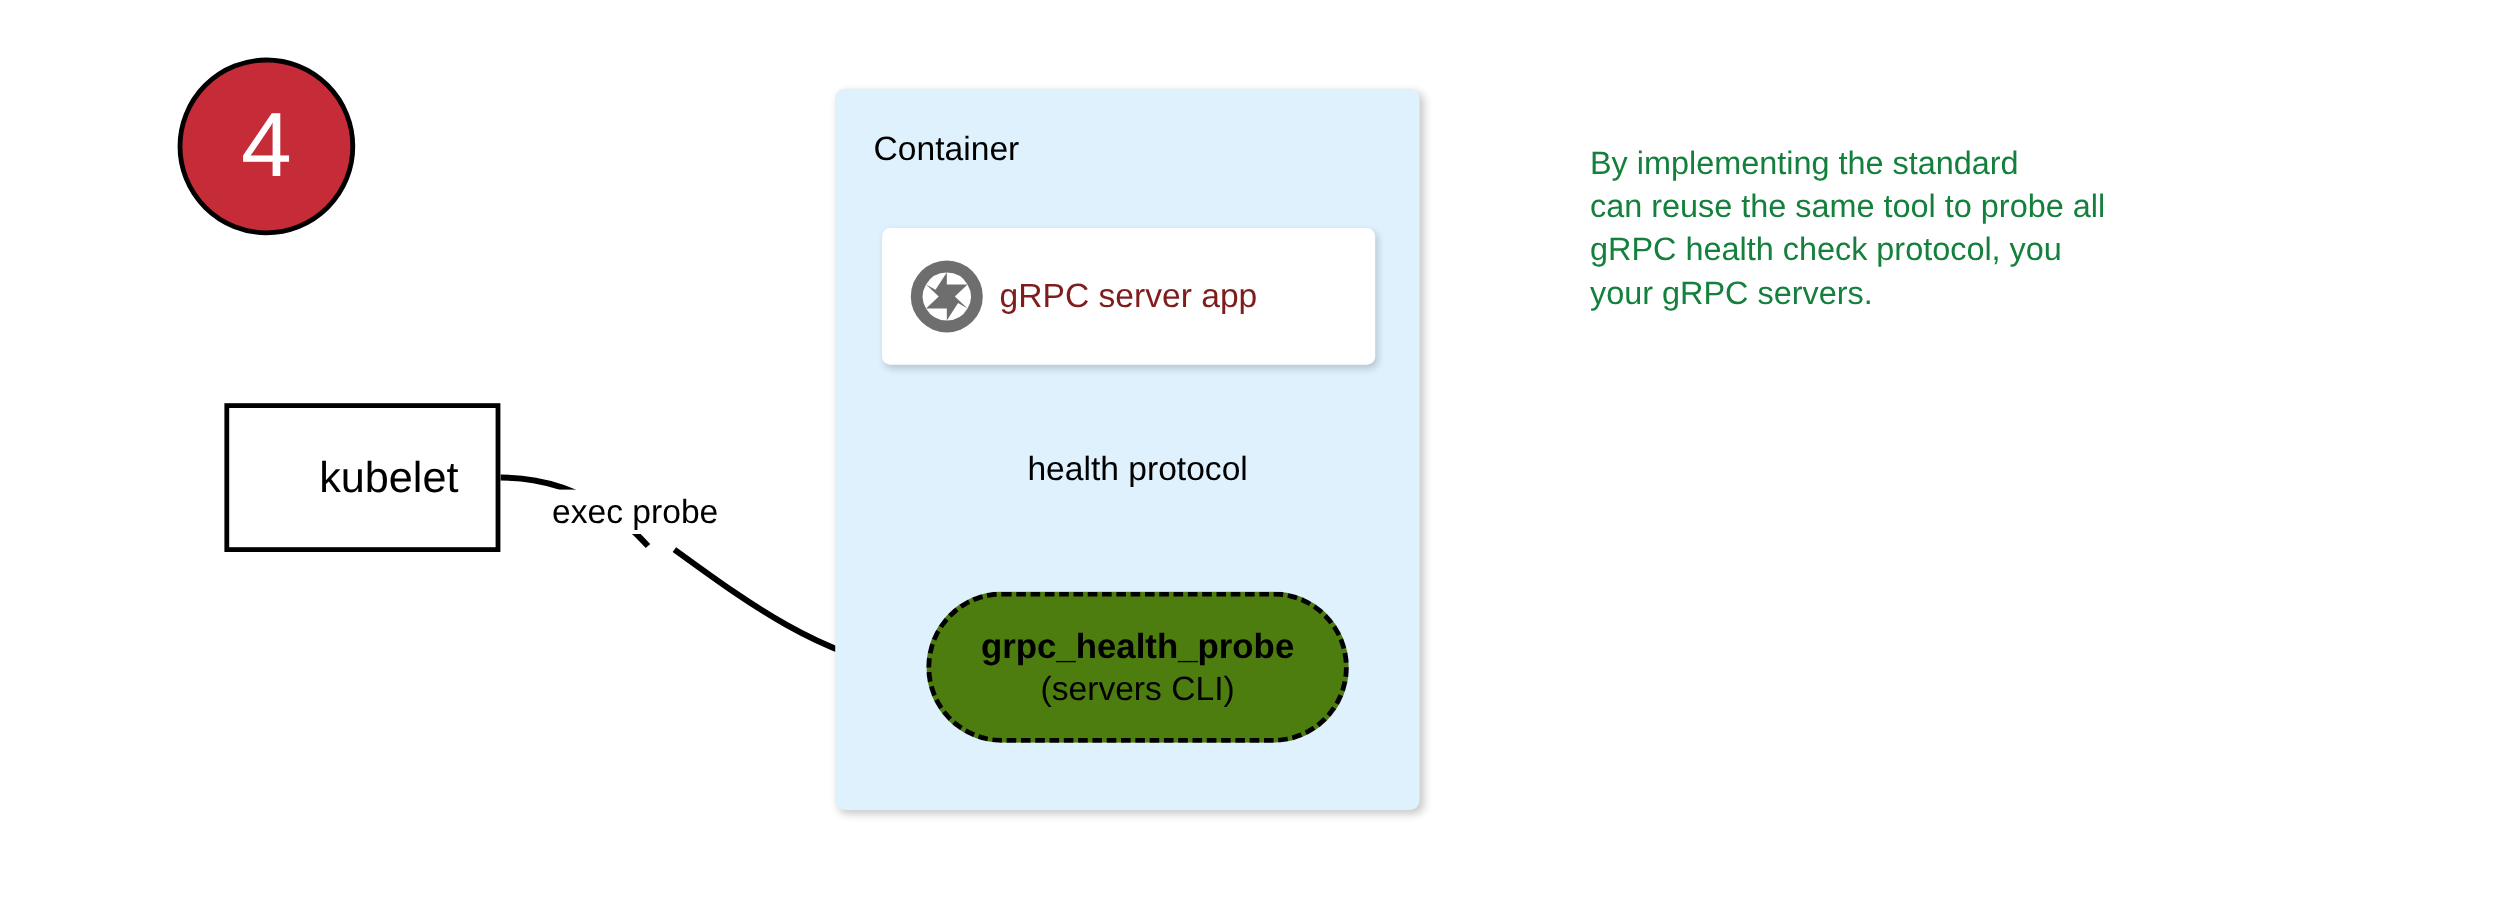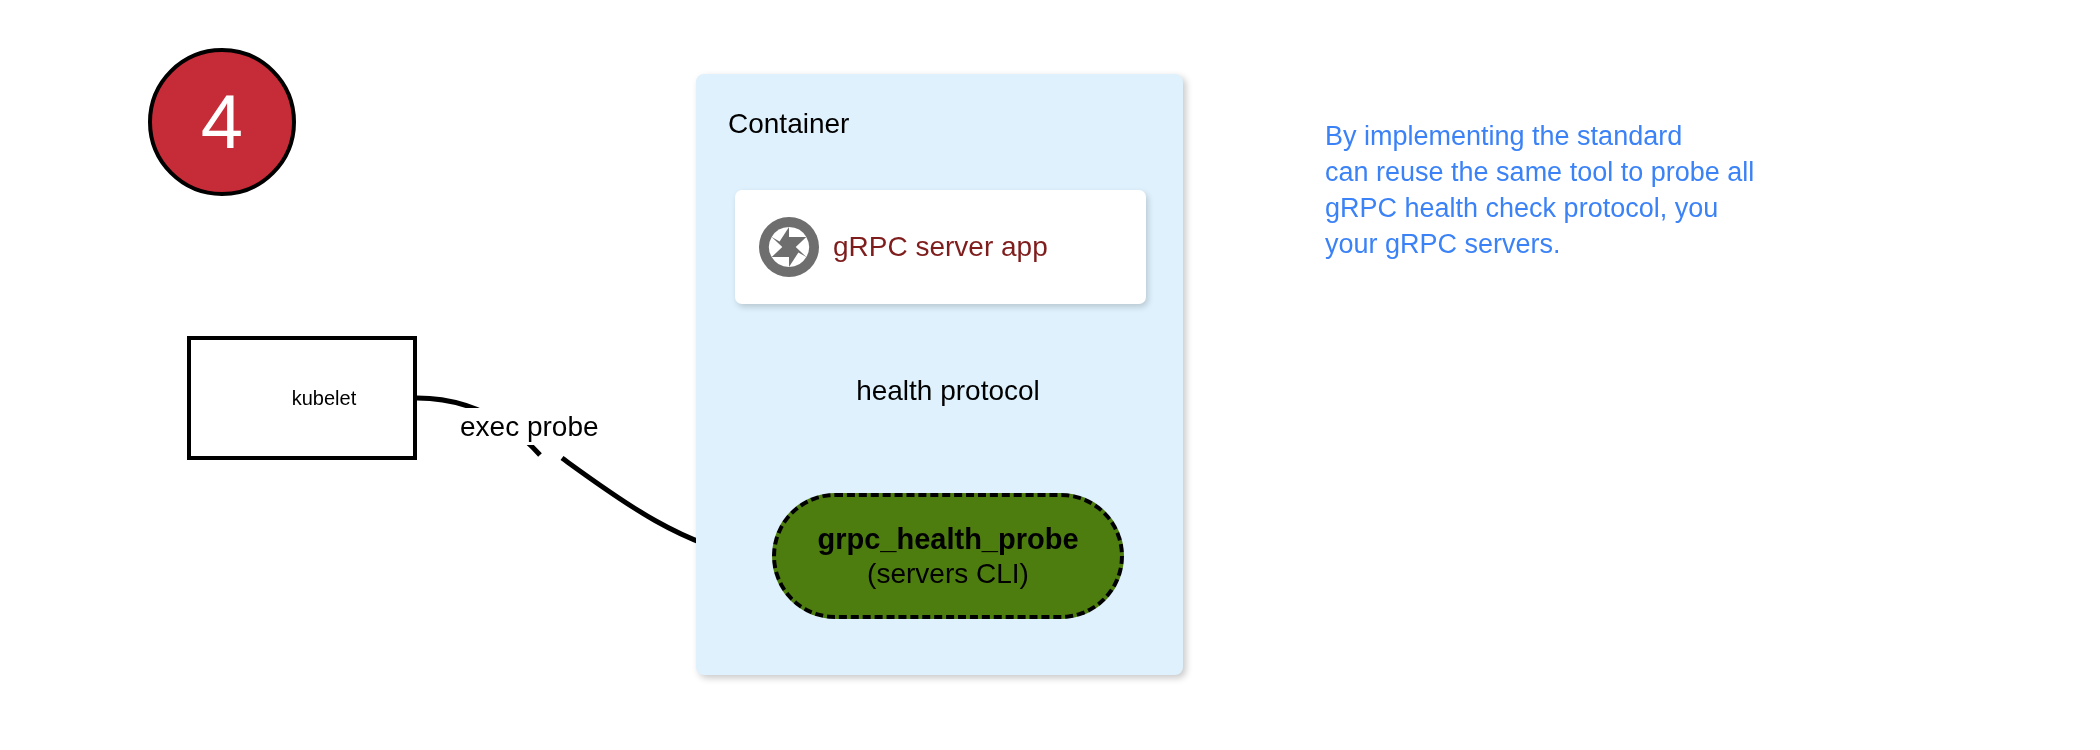--- a/index.html
+++ b/index.html
@@ -125,21 +125,21 @@
     width: 230px;
     height: 124px;
     background: #ffffff;
     border: 4px solid #000000;
     box-sizing: border-box;
     display: flex;
     align-items: center;
     justify-content: center;
   }
   #kubelet-box .node-label {
-    font-size: 20px;
+    font-size: 36px;
     white-space: nowrap;
     margin-left: 44px;
   }
 
   
   #exec-probe-label {
     position: absolute;
     left: 455px;
     top: 408px;
     font-size: 28px;
@@ -167,21 +167,21 @@
   }
 
   
   #annotation {
     position: absolute;
     left: 1325px;
     top: 119px;
     width: 600px;
     font-size: 27px;
     line-height: 1.33;
-    color: #3b82f6;
+    color: #15803d;
   }
   #annotation .line { display: block; white-space: nowrap; }
 
   
   #edges {
     position: absolute;
     left: 0;
     top: 0;
     width: 2100px;
     height: 750px;

